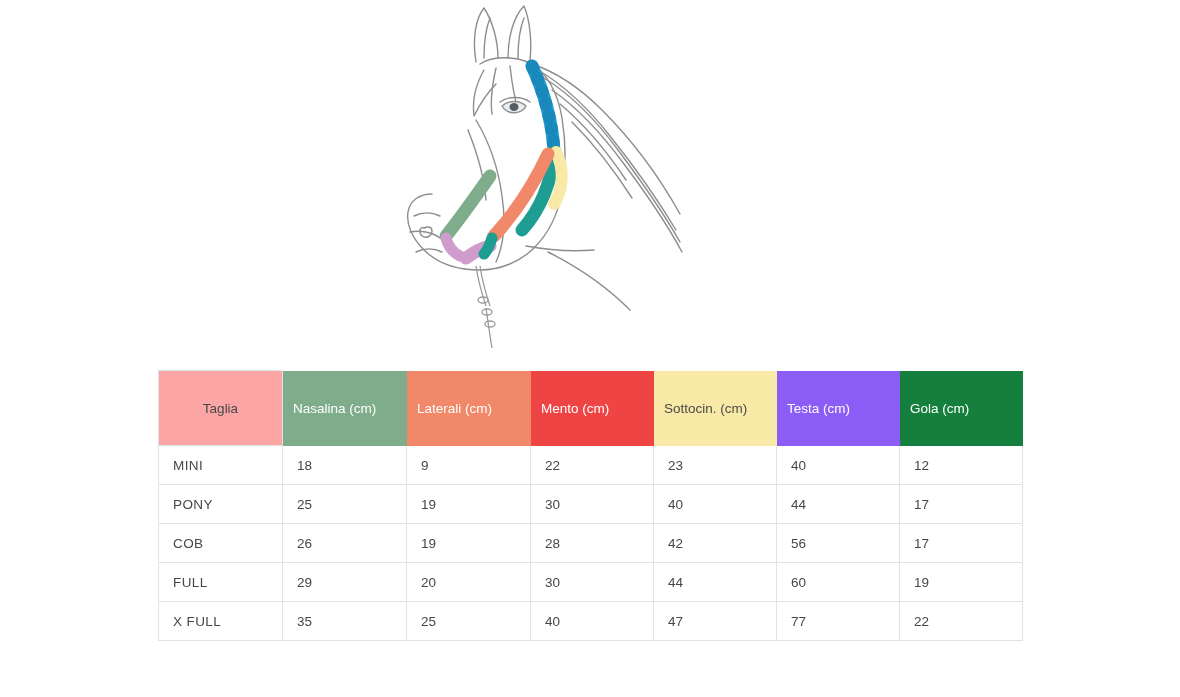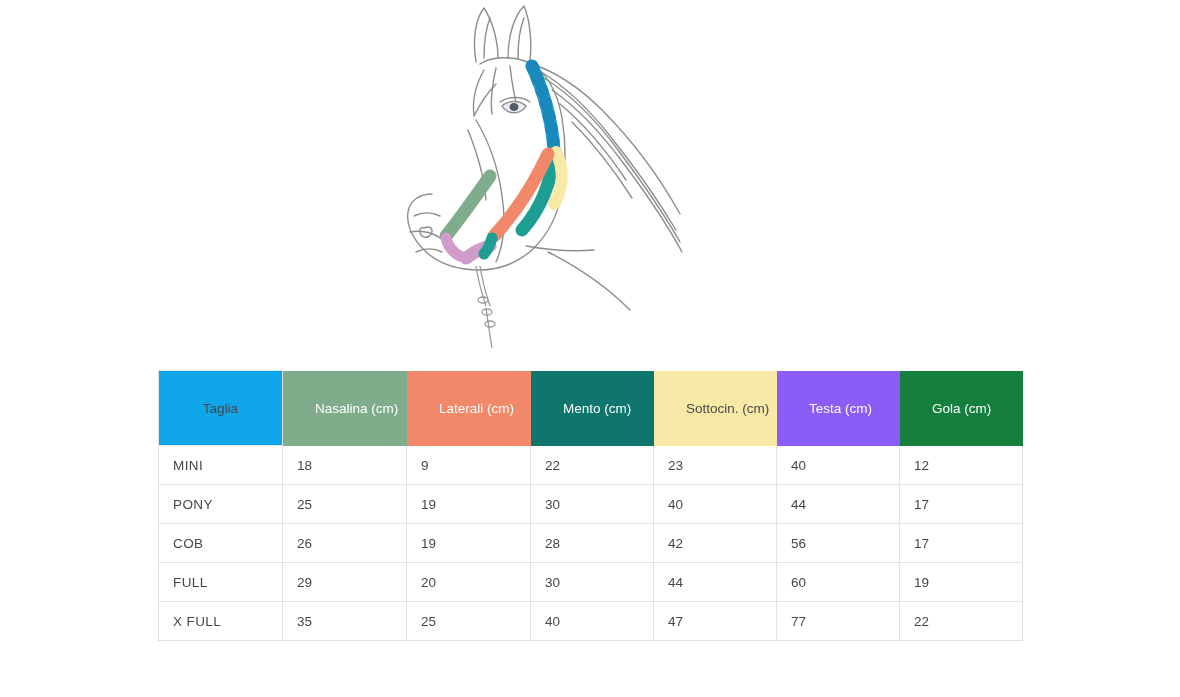--- a/index.html
+++ b/index.html
@@ -51,27 +51,27 @@
     font-size: 13.5px;
     font-weight: normal;
     color: #44484b;
   }
   table.size-table thead th {
     height: 72px;
     vertical-align: middle;
     font-size: 13.5px;
   }
   table.size-table thead th.th-taglia {
-    background: #0ea5e9;
+    background: #fca5a5;
     text-align: center;
     color: #44484b;
   }
   table.size-table thead th.th-color {
     text-align: left;
-    padding-left: 32px;
+    padding-left: 10px;
     color: #ffffff;
     border-color: rgba(255,255,255,0.0);
   }
   table.size-table thead th.th-color.dark-text {
     color: #4a4a4a;
   }
   table.size-table tbody td {
     height: 38px;
     padding: 0 0 0 14px;
     vertical-align: middle;
@@ -177,21 +177,21 @@
           <col class="c3">
         <col class="c4">
           <col class="c5">
           <col class="c6">
       </colgroup>
       <thead>
         <tr>
           <th class="th-taglia">Taglia</th>
           <th class="th-color" style="background:#7fad8c">Nasalina (cm)</th>
           <th class="th-color" style="background:#f2886a">Laterali (cm)</th>
-          <th class="th-color" style="background:#0f766e">Mento (cm)</th>
+          <th class="th-color" style="background:#ef4444">Mento (cm)</th>
           <th class="th-color dark-text" style="background:#f8eaa6">Sottocin. (cm)</th>
           <th class="th-color" style="background:#8b5cf6">Testa (cm)</th>
           <th class="th-color" style="background:#15803d">Gola (cm)</th>
         </tr>
       </thead>
       <tbody>
         <tr>
           <td class="cell-size">MINI</td>
           <td>18</td>
           <td>9</td>

